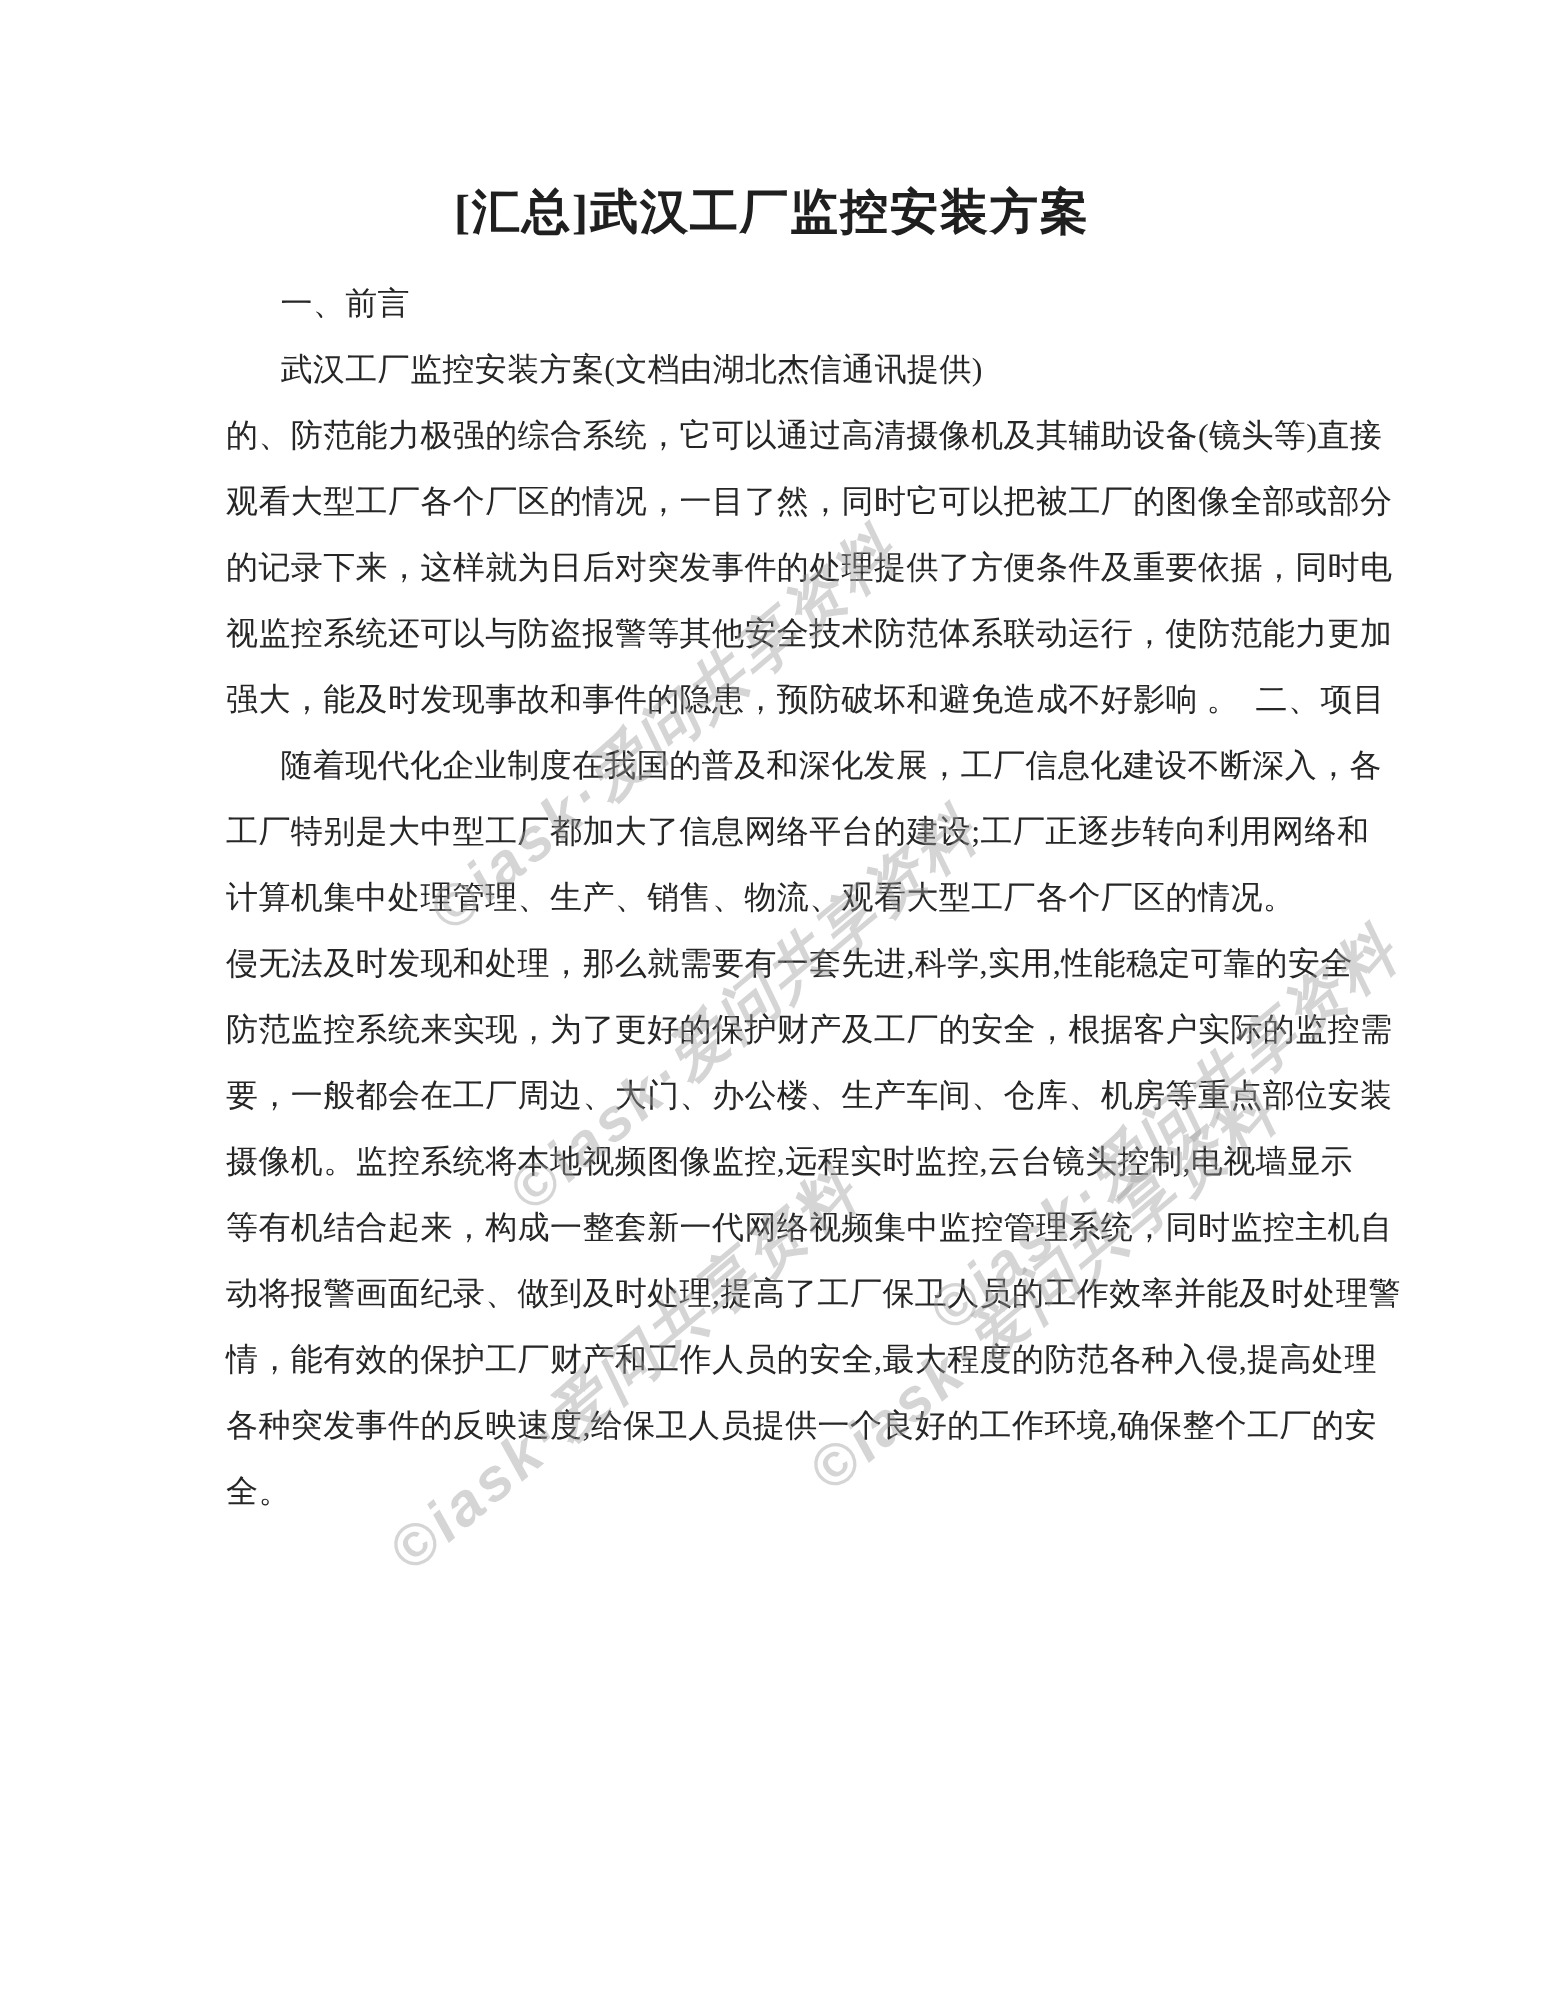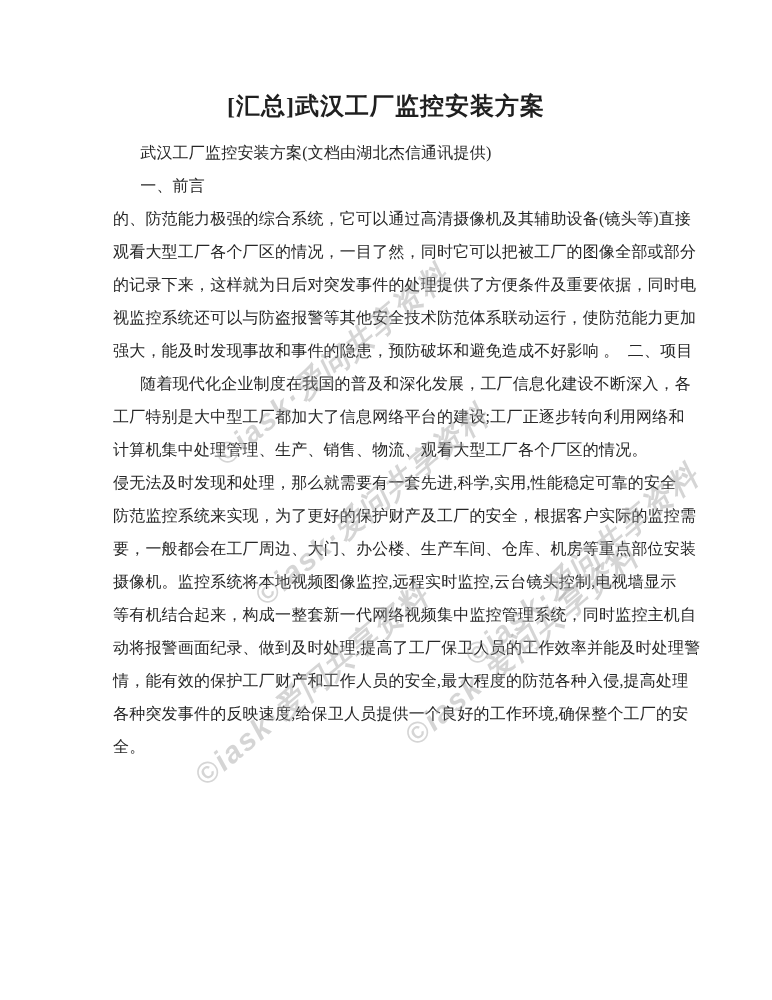--- a/index.html
+++ b/index.html
@@ -62,22 +62,22 @@
   .wm5{ left:375px; top:625px; }
 </style>
 </head>
 <body>
 
 <div class="page">
 
   <h1 class="title">[汇总]武汉工厂监控安装方案</h1>
 
   <div class="content">
+    <div class="ln ind">一、前言</div>
     <div class="ln ind">武汉工厂监控安装方案(文档由湖北杰信通讯提供)</div>
-    <div class="ln ind">一、前言</div>
     <div class="ln">的、防范能力极强的综合系统，它可以通过高清摄像机及其辅助设备(镜头等)直接</div>
     <div class="ln">观看大型工厂各个厂区的情况，一目了然，同时它可以把被工厂的图像全部或部分</div>
     <div class="ln">的记录下来，这样就为日后对突发事件的处理提供了方便条件及重要依据，同时电</div>
     <div class="ln">视监控系统还可以与防盗报警等其他安全技术防范体系联动运行，使防范能力更加</div>
     <div class="ln">强大，能及时发现事故和事件的隐患，预防破坏和避免造成不好影响 。  二、项目</div>
     <div class="ln ind">随着现代化企业制度在我国的普及和深化发展，工厂信息化建设不断深入，各</div>
     <div class="ln">工厂特别是大中型工厂都加大了信息网络平台的建设;工厂正逐步转向利用网络和</div>
     <div class="ln">计算机集中处理管理、生产、销售、物流、观看大型工厂各个厂区的情况。</div>
     <div class="ln">侵无法及时发现和处理，那么就需要有一套先进,科学,实用,性能稳定可靠的安全</div>
     <div class="ln">防范监控系统来实现，为了更好的保护财产及工厂的安全，根据客户实际的监控需</div>

